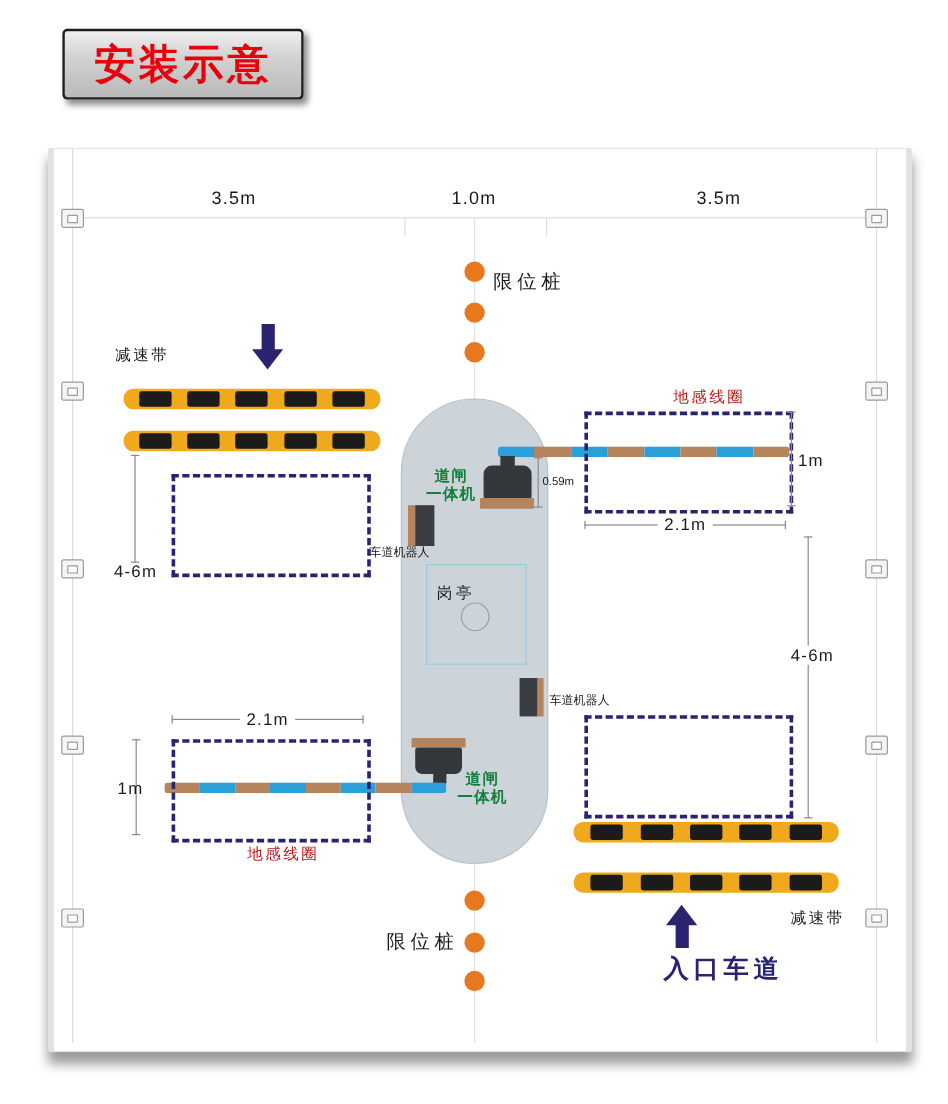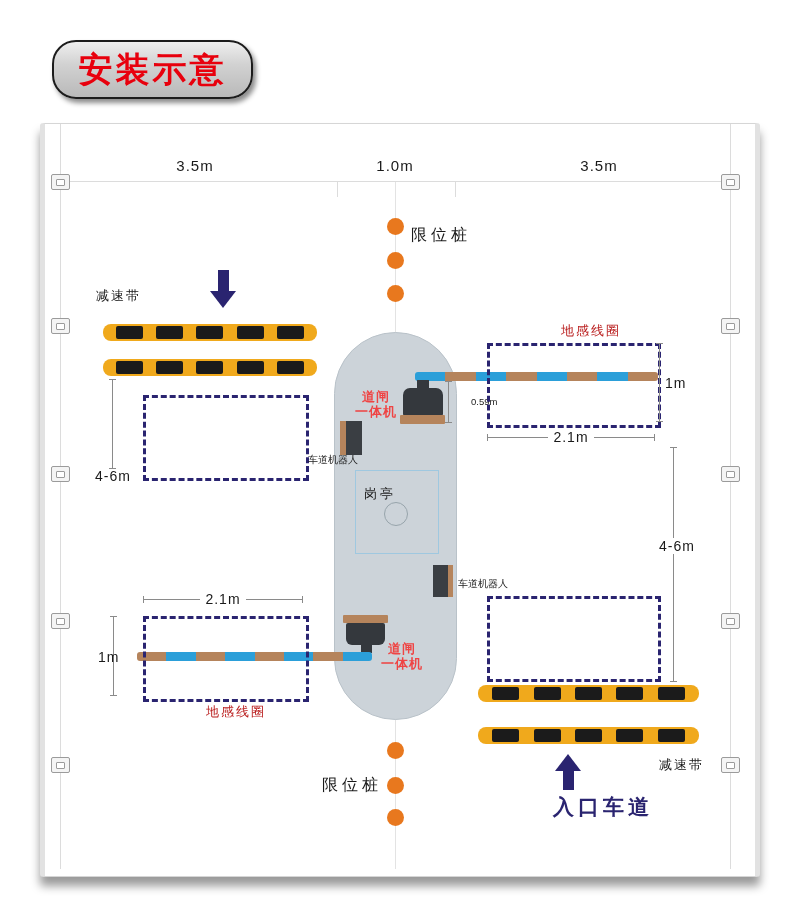--- a/index.html
+++ b/index.html
@@ -1,21 +1,21 @@
 <!DOCTYPE html>
 <html><head>
 <meta charset="utf-8">
 <style>
   html,body{margin:0;padding:0;background:#ffffff;}
   .page{position:relative;width:790px;height:920px;background:#ffffff;overflow:hidden;
         font-family:"Liberation Sans","DejaVu Sans",sans-serif;}
   .abs{position:absolute;}
 
   
-  .badge{left:52px;top:40px;width:197px;height:55px;border:2px solid #1c1c1c;border-radius:24px;
+  .badge{left:52px;top:24px;width:197px;height:55px;border:2px solid #1c1c1c;border-radius:4px;
          background:linear-gradient(#efefef,#d2d2d2 40%,#b9b9b9);
          box-shadow:3px 4px 5px rgba(0,0,0,.45);
          display:flex;align-items:center;justify-content:center;}
   .badge span{color:#e8000d;font-size:34px;font-weight:bold;letter-spacing:3px;}
 
   
   .panel{left:40px;top:123px;width:710px;height:752px;background:#ffffff;
          border:1px solid #d6d6d6;border-left:5px solid #e2e2e2;border-right:5px solid #e2e2e2;
          border-radius:3px;box-shadow:0 9px 10px rgba(0,0,0,.4);}
 
@@ -65,21 +65,21 @@
   .booth{border:1px solid #9fc8e0;}
   .booth-circle{width:22px;height:22px;border-radius:50%;border:1px solid #97a4ab;}
   .booth-label{font-size:13px;font-weight:normal;color:#1a1a1a;letter-spacing:3px;}
 
   .arm{display:flex;border-radius:3px;overflow:hidden;}
   .arm i{flex:1;}
   .seg-b{background:#2b9fd9;} .seg-t{background:#b5845c;}
 
   .mach-dark{background:#34383d;}
   .mach-base{background:#b5845c;border-radius:1px;}
-  .mach-label{font-size:13px;font-weight:bold;color:#ef4444;letter-spacing:1px;line-height:15px;text-align:center;white-space:nowrap;}
+  .mach-label{font-size:13px;font-weight:bold;color:#15803d;letter-spacing:1px;line-height:15px;text-align:center;white-space:nowrap;}
 
   .robot-d{background:#3a3e43;} .robot-t{background:#b5845c;}
 </style>
 </head>
 <body>
 
 <div class="page">
 
   <div class="abs badge">
     <span>安装示意</span>
@@ -174,21 +174,21 @@
       <i class="seg-t"></i>
   </div>
   <div class="abs mach-dark" style="left:417px;top:380px;width:12px;height:10px;"></div>
   <div class="abs mach-dark" style="left:403px;top:388px;width:40px;height:28px;border-radius:7px 7px 2px 2px;"></div>
   <div class="abs mach-base" style="left:400px;top:415px;width:45px;height:9px;"></div>
   <div class="abs mach-label" style="left:350px;top:389px;width:52px;">
     <div>道闸</div>
     <div>一体机</div>
   </div>
   <div class="abs dim-v" style="left:448px;top:381px;height:42px;"></div>
-  <div class="abs dim-text small" style="left:471px;top:396px;">0.59m</div>
+  <div class="abs dim-text small" style="left:452px;top:396px;">0.59m</div>
 
   <div class="abs coil-label" style="left:521px;top:322px;width:100px;">地感线圈</div>
   <div class="abs coil" style="left:487px;top:343px;width:168px;height:79px;"></div>
   <div class="abs dim-v" style="left:659px;top:343px;height:79px;"></div>
   <div class="abs dim-text med" style="left:665px;top:375px;">1m</div>
   <div class="abs dim-h" style="left:487px;top:437px;width:168px;"></div>
   <div class="abs dim-text med dim-center" style="left:487px;top:429px;width:168px;"><span>2.1m</span></div>
 
   <div class="abs" style="left:340px;top:421px;width:22px;height:34px;">
     <div class="abs robot-t" style="left:0;top:0;width:6px;height:34px;"></div>

